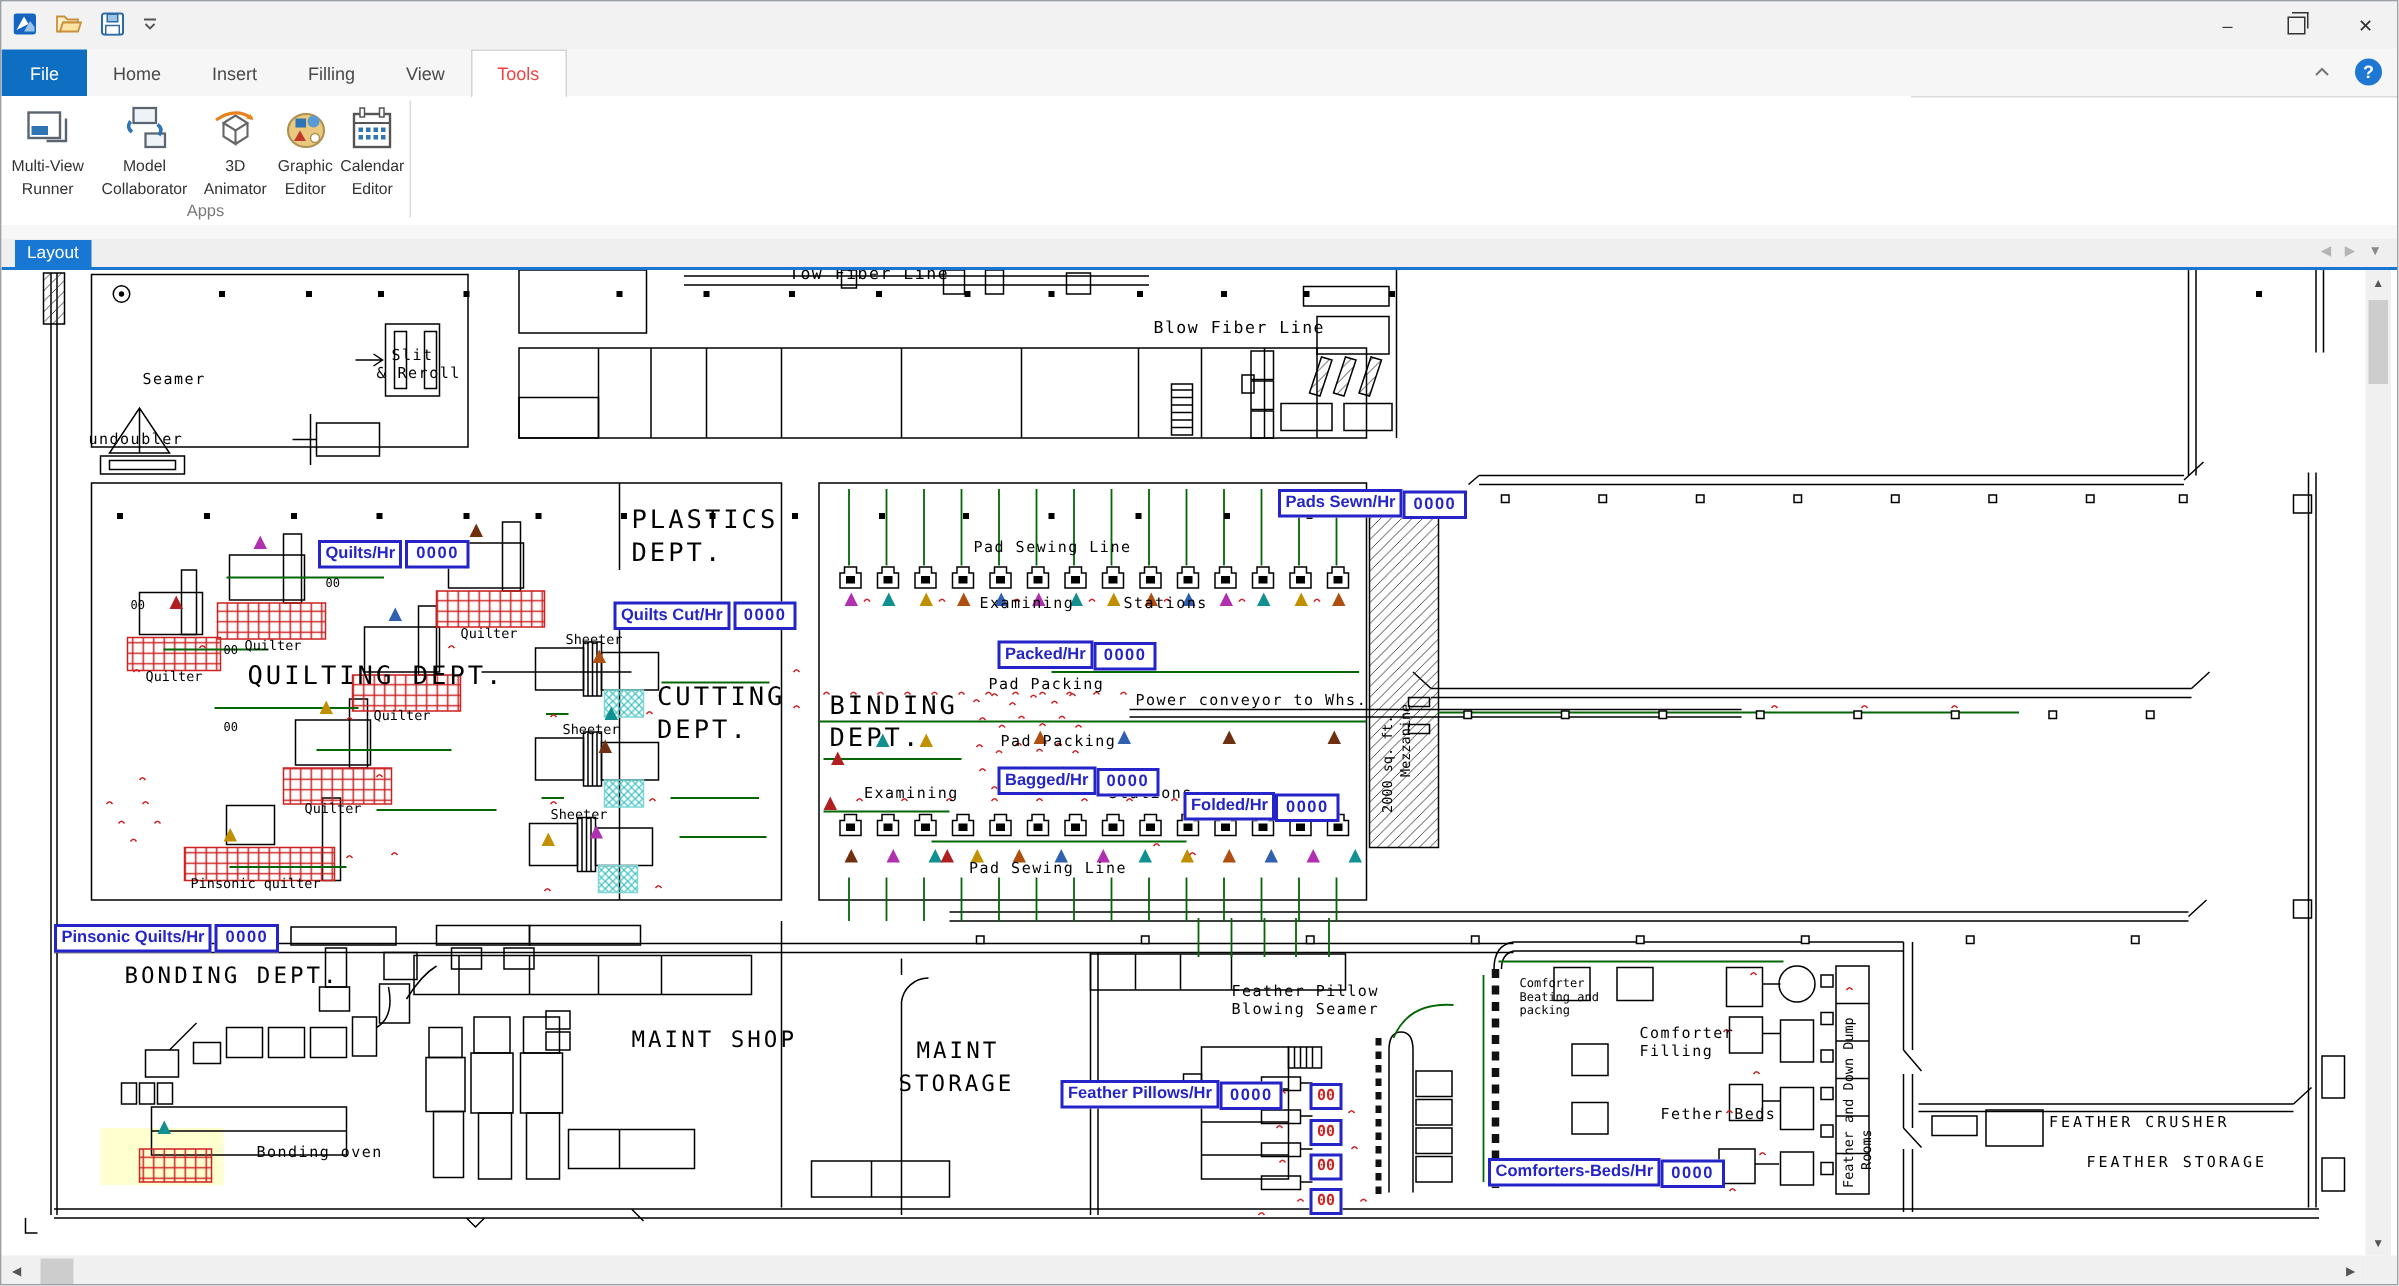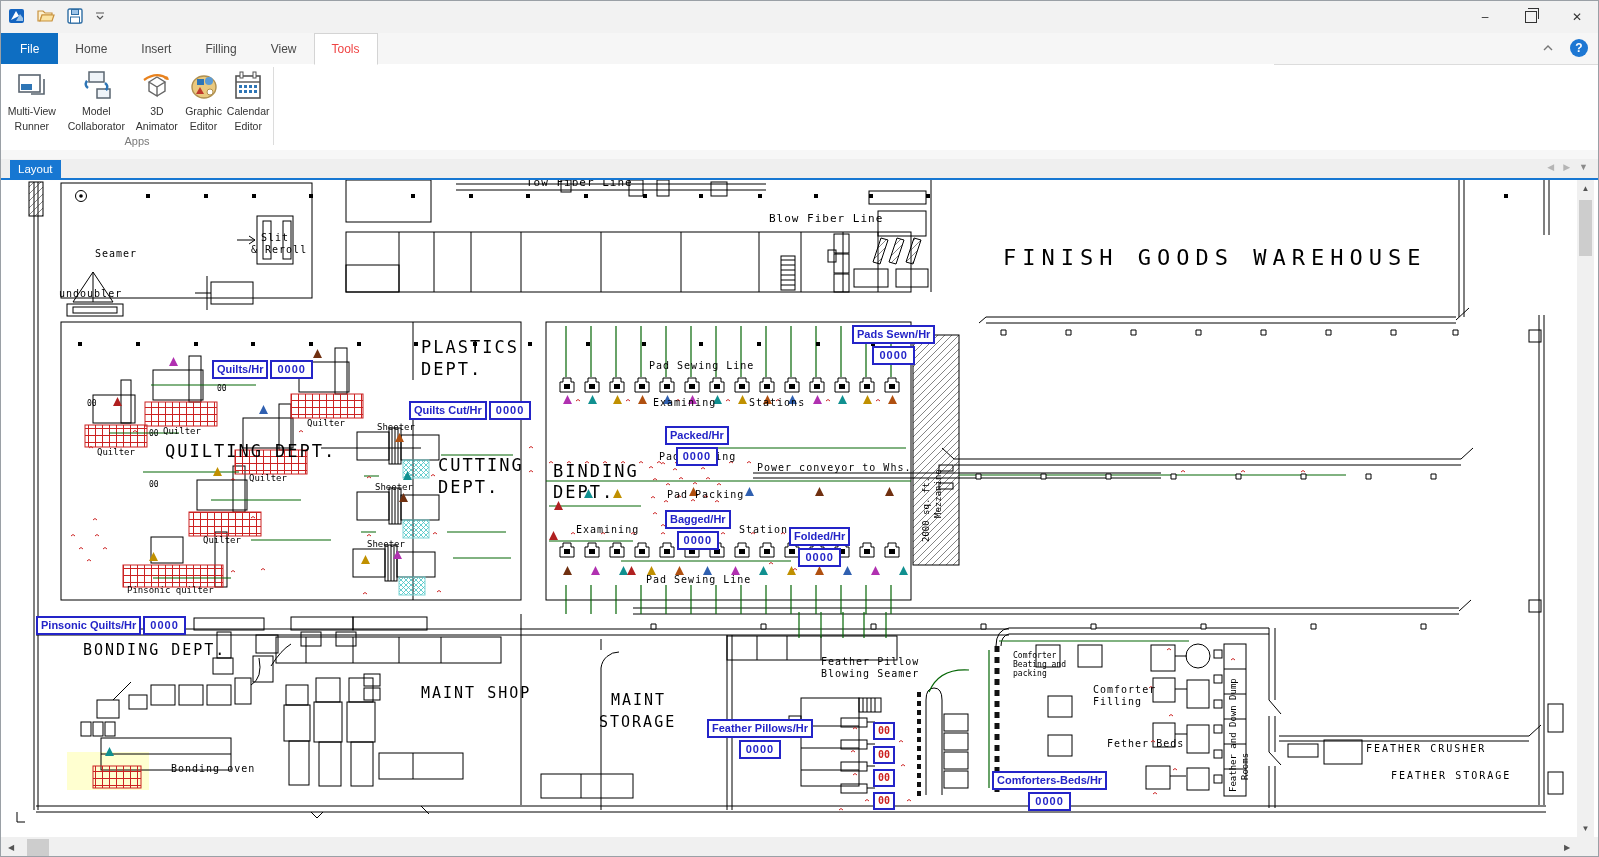--- a/index.html
+++ b/index.html
@@ -38,21 +38,21 @@
   .navarrows .drop{color:#8a8a8a}
   
   .canvas{position:absolute;top:179px;left:0;width:1576px;height:657px;background:#fff;overflow:hidden}
   .cad{position:absolute;font-family:"DejaVu Sans Mono",monospace;color:#000;white-space:nowrap;z-index:2;line-height:1.1}
   .s8{font-size:8px}.s9{font-size:9px}.s10{font-size:10px;letter-spacing:1px}.s11{font-size:11px;letter-spacing:1px}
   .s15{font-size:15px;letter-spacing:2px}.s17{font-size:17px;letter-spacing:2px}.s22{font-size:22px;letter-spacing:6px}
   .vert{transform:rotate(-90deg);transform-origin:0 0}
   .counter{position:absolute;display:flex;z-index:5;font-family:"Liberation Sans",sans-serif;font-weight:bold;color:#2424c8;font-size:11px;line-height:15px}
   .counter .box{border:2px solid #2424c8;background:#fff;padding:0 3px;white-space:nowrap}
   .counter .val{margin-left:2px;letter-spacing:1px;padding:0 5px}
-  .counter.stack{flex-direction:column;align-items:center}
+  .counter.stack{flex-direction:row;align-items:center}
   .counter.stack .val{margin:2px 0 0 0}
   .mini{position:absolute;z-index:5;border:2px solid #2424c8;background:#fff;color:#cc2222;font:bold 10px "DejaVu Sans Mono",monospace;padding:0 3px;line-height:14px}
   
   .vscroll{position:absolute;top:179px;left:1576px;width:17px;height:657px;background:#f0f0f0}
   .vscroll .arr{position:absolute;left:0;width:17px;height:17px;color:#555;font-size:8px;display:flex;align-items:center;justify-content:center}
   .vthumb{position:absolute;left:2px;top:20px;width:13px;height:56px;background:#cdcdcd}
   .hscroll{position:absolute;top:836px;left:0;width:1576px;height:21px;background:#f0f0f0}
   .hscroll .arr{position:absolute;top:0;width:20px;height:21px;color:#555;font-size:8px;display:flex;align-items:center;justify-content:center}
   .hthumb{position:absolute;left:26px;top:2px;width:22px;height:17px;background:#cdcdcd}
   .corner{position:absolute;left:1576px;top:836px;width:23px;height:21px;background:#f0f0f0}
@@ -448,21 +448,20 @@
       </g>
     </svg>
 
     
     <div class="cad s11" style="left:525px;top:-3px">Tow Fiber Line</div>
     <div class="cad s11" style="left:768px;top:33px">Blow Fiber Line</div>
     <div class="cad s10" style="left:94px;top:68px">Seamer</div>
     <div class="cad s10" style="left:58px;top:108px">undoubler</div>
     <div class="cad s10" style="left:260px;top:52px">Slit</div>
     <div class="cad s10" style="left:250px;top:64px">&amp; Reroll</div>
-    <div class="cad s22" style="left:1002px;top:66px">FINISH GOODS WAREHOUSE</div>
     <div class="cad s17" style="left:420px;top:158px">PLASTICS</div>
     <div class="cad s17" style="left:420px;top:180px">DEPT.</div>
     <div class="cad s17" style="left:164px;top:262px">QUILTING DEPT.</div>
     <div class="cad s17" style="left:437px;top:276px">CUTTING</div>
     <div class="cad s17" style="left:437px;top:298px">DEPT.</div>
     <div class="cad s17" style="left:552px;top:282px">BINDING</div>
     <div class="cad s17" style="left:552px;top:303px">DEPT.</div>
     <div class="cad s9" style="left:376px;top:243px">Sheeter</div>
     <div class="cad s9" style="left:374px;top:303px">Sheeter</div>
     <div class="cad s9" style="left:366px;top:360px">Sheeter</div>

